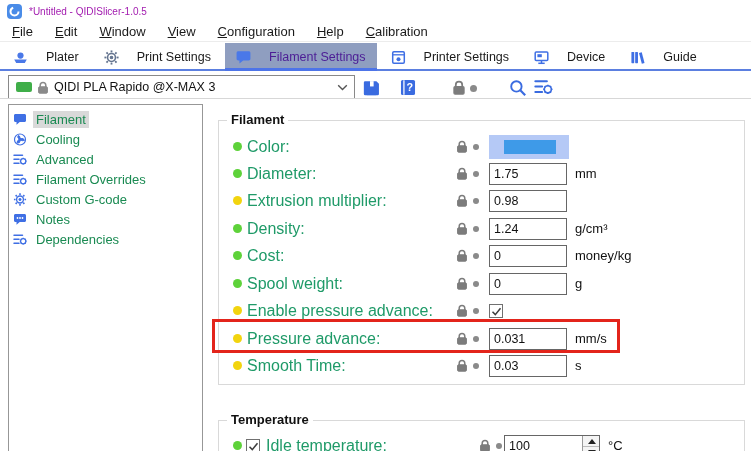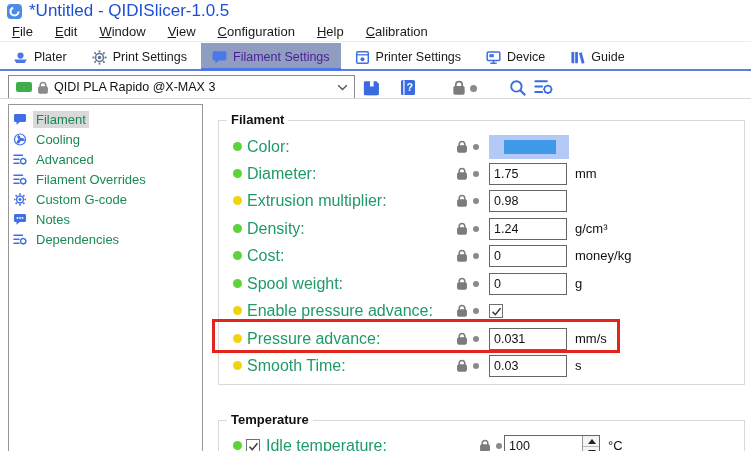--- a/index.html
+++ b/index.html
@@ -8,35 +8,35 @@
     position:relative; overflow:hidden; background:#fff;
     font-family:"Liberation Sans", sans-serif; color:#1a1a1a;
     -webkit-font-smoothing:antialiased;
   }
   svg { display:block; }
 
   
   .titlebar { position:absolute; left:0; top:0; width:751px; height:22px;
               display:flex; align-items:center; padding-left:7px; }
   .app-icon { width:15px; height:15px; margin-right:7px; }
-  .title-text { font-size:17px; color:#1d4ed8; }
+  .title-text { font-size:10px; color:#a21caf; }
 
   
   .menubar { position:absolute; left:0; top:22px; width:751px; height:20px;
              display:flex; padding-left:1px;
              border-bottom:1px solid #ececec; }
   .menu-item { font-size:13px; padding:0 11px; height:20px; line-height:20px; cursor:default; }
   .menu-item .ac { text-decoration:underline; }
 
   
   .tabbar { position:absolute; left:0; top:43px; width:751px; height:28px;
             display:flex; align-items:stretch; padding-left:2px; }
   .tabbar::after { content:''; position:absolute; left:0; right:0; bottom:0; height:2px;
                    background:#5b7fe0; z-index:0; }
-  .tab { position:relative; z-index:1; display:flex; align-items:center; gap:6px;
+  .tab { position:relative; z-index:1; display:flex; align-items:center; gap:18px;
          padding:0 11px; margin-right:3px; font-size:12.5px; white-space:nowrap; }
   .tab.active { background:#8f9ec0; color:#4c1d95; }
   .tab.active::after { content:''; position:absolute; left:0; right:0; bottom:0;
                        height:3px; background:#4d74e8; }
 
   
   .toolbar { position:absolute; left:0; top:71px; width:751px; height:27px; }
   .preset-combo { position:absolute; left:8px; top:4px; width:347px; height:24px;
                   background:#fff; border:1px solid #898989; display:flex;
                   align-items:center; padding:0 6px 0 7px; }

